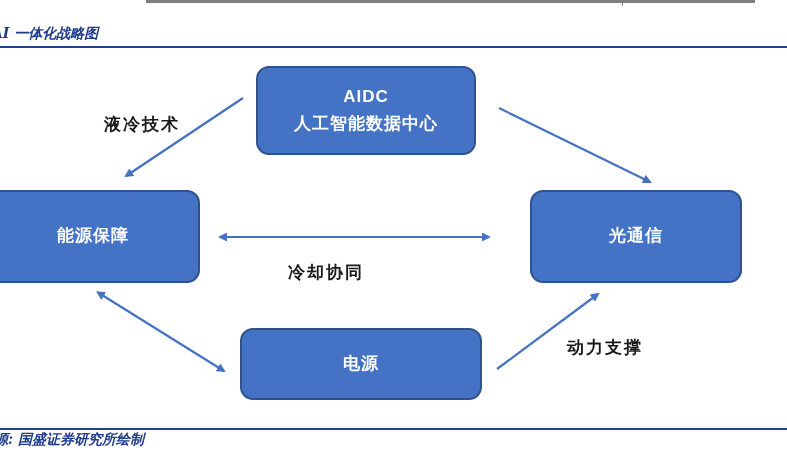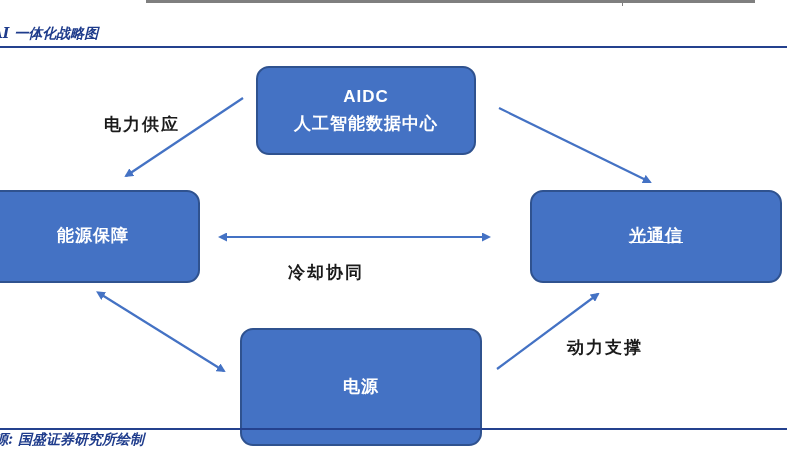--- a/index.html
+++ b/index.html
@@ -51,22 +51,22 @@
     display: flex;
     flex-direction: column;
     align-items: center;
     justify-content: center;
     text-align: center;
     line-height: 1.55;
     letter-spacing: 1px;
   }
   .node-aidc   { left: 256px; top: 66px;  width: 220px; height: 89px; }
   .node-liquid { left: -14px; top: 190px; width: 214px; height: 93px; }
-  .node-optic  { left: 530px; top: 190px; width: 252px; height: 93px; text-decoration: underline; }
-  .node-power  { left: 240px; top: 328px; width: 242px; height: 118px; }
+  .node-optic  { left: 530px; top: 190px; width: 212px; height: 93px; }
+  .node-power  { left: 240px; top: 328px; width: 242px; height: 72px; }
 
   .arrows {
     position: absolute; left: 0; top: 0; width: 787px; height: 452px;
     pointer-events: none;
   }
   .edge-label {
     position: absolute;
     color: #1a1a1a;
     font-weight: bold;
     font-size: 17px;
@@ -122,20 +122,20 @@
   </div>
 
   <div class="node node-optic">
     <div>光通信</div>
   </div>
 
   <div class="node node-power">
     <div>电源</div>
   </div>
 
-  <div class="edge-label lbl-power-supply">电力供应</div>
+  <div class="edge-label lbl-power-supply">液冷技术</div>
   <div class="edge-label lbl-cooling-syn">冷却协同</div>
   <div class="edge-label lbl-power-support">动力支撑</div>
 
   <div class="footer-rule"></div>
   <div class="source-line">资料来源: 国盛证券研究所绘制</div>
 
 </div>
 
 </body></html>

